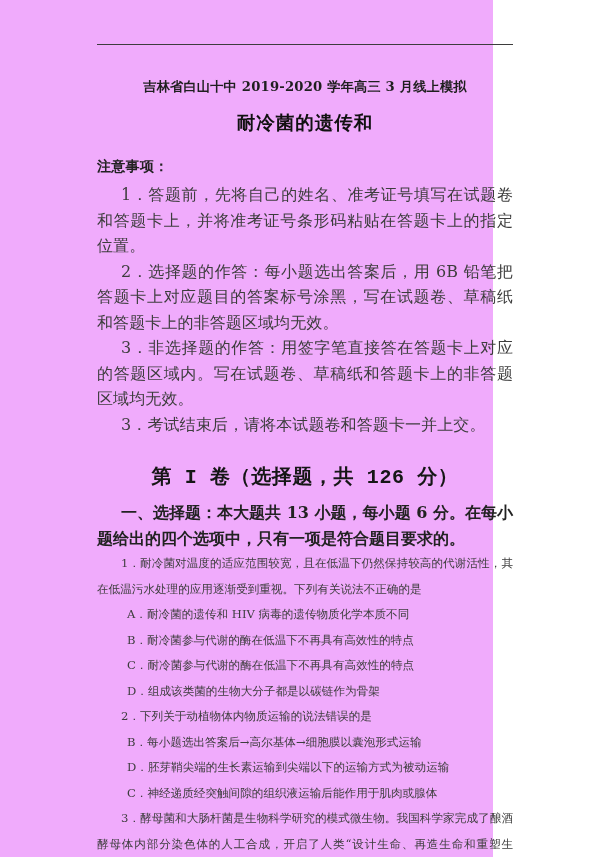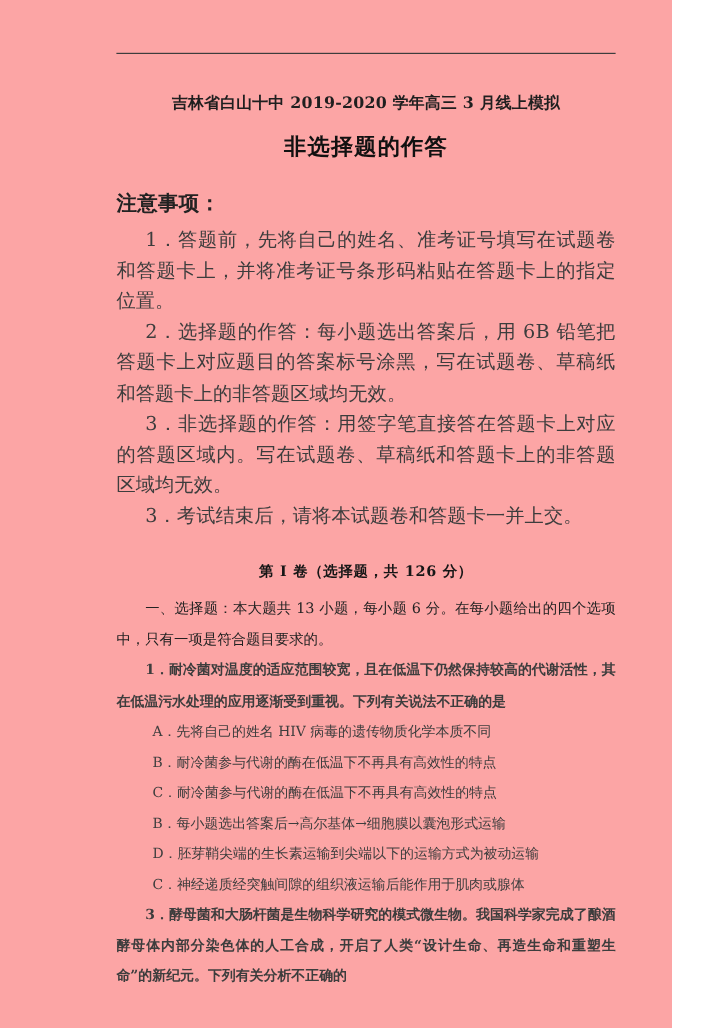--- a/index.html
+++ b/index.html
@@ -12,23 +12,23 @@
     height: 857px;
     position: relative;
     overflow: hidden;
     font-family: "DejaVu Serif", "Liberation Serif", serif;
     color: #3a3a3a;
   }
 
   .page {
     position: absolute;
     left: 0; top: 0;
-    width: 560px;
+    width: 493px;
     height: 857px;
-    background: #fca5a5;
+    background: #f0abfc;
   }
 
   .header-rule {
     position: absolute;
     left: 97px;
     top: 44px;
     width: 416px;
     height: 0;
     border-top: 1.4px solid #3d3d3d;
   }
@@ -56,21 +56,21 @@
     font-size: 18.5px;
     letter-spacing: 1px;
     color: #111111;
     margin: 0 0 22px 0;
     line-height: 1.4;
     font-family: "DejaVu Sans", "Liberation Sans", sans-serif;
   }
 
   .notice-heading {
     font-weight: bold;
-    font-size: 17px;
+    font-size: 14px;
     color: #222222;
     margin: 0 0 6px 0;
     letter-spacing: 0.3px;
   }
 
   .para {
     font-size: 16px;
     line-height: 25.5px;
     margin: 0;
     text-align: justify;
@@ -79,46 +79,46 @@
     letter-spacing: 0.1px;
   }
 
   .para.indent {
     text-indent: 24px;
   }
 
   .section-title {
     text-align: center;
     font-weight: bold;
-    font-size: 12px;
+    font-size: 20px;
     color: #161616;
     margin: 26px 0 10px 0;
     letter-spacing: 0.6px;
+    font-family: Liberation Mono, monospace;
   }
 
   .section-instr {
-    font-weight: normal;
-    font-size: 12px;
+    font-weight: bold;
+    font-size: 16px;
     line-height: 25.5px;
     margin: 0;
     text-indent: 24px;
     color: #222222;
     text-align: justify;
     text-justify: inter-ideograph;
   }
 
   .question {
     font-size: 11.6px;
     line-height: 25.5px;
     margin: 0;
     text-indent: 24px;
     text-align: justify;
     text-justify: inter-ideograph;
     color: #3d3d3d;
-    font-weight: bold;
   }
 
   .option {
     font-size: 11.6px;
     line-height: 25.5px;
     margin: 0;
     padding-left: 30px;
     color: #3d3d3d;
     white-space: nowrap;
   }
@@ -128,42 +128,44 @@
 </head>
 <body>
 
 <div class="page">
 
   <div class="header-rule"></div>
 
   <div class="content">
 
     <div class="title-line1">吉林省白山十中 2019-2020 学年高三  3 月线上模拟</div>
-    <div class="title-line2">非选择题的作答</div>
+    <div class="title-line2">耐冷菌的遗传和</div>
 
     <div class="notice-heading">注意事项：</div>
 
     <p class="para indent">1．答题前，先将自己的姓名、准考证号填写在试题卷和答题卡上，并将准考证号条形码粘贴在答题卡上的指定位置。</p>
     <p class="para indent">2．选择题的作答：每小题选出答案后，用 6B 铅笔把答题卡上对应题目的答案标号涂黑，写在试题卷、草稿纸和答题卡上的非答题区域均无效。</p>
     <p class="para indent">3．非选择题的作答：用签字笔直接答在答题卡上对应的答题区域内。写在试题卷、草稿纸和答题卡上的非答题区域均无效。</p>
     <p class="para indent">3．考试结束后，请将本试题卷和答题卡一并上交。</p>
 
 
     <div class="section-title">第 I 卷（选择题，共 126 分）</div>
 
     <p class="section-instr">一、选择题：本大题共 13 小题，每小题 6 分。在每小题给出的四个选项中，只有一项是符合题目要求的。</p>
 
     <div class="q-block">
       <p class="question">1．耐冷菌对温度的适应范围较宽，且在低温下仍然保持较高的代谢活性，其在低温污水处理的应用逐渐受到重视。下列有关说法不正确的是</p>
-      <p class="option">A．先将自己的姓名 HIV 病毒的遗传物质化学本质不同</p>
+      <p class="option">A．耐冷菌的遗传和 HIV 病毒的遗传物质化学本质不同</p>
       <p class="option">B．耐冷菌参与代谢的酶在低温下不再具有高效性的特点</p>
       <p class="option">C．耐冷菌参与代谢的酶在低温下不再具有高效性的特点</p>
+      <p class="option">D．组成该类菌的生物大分子都是以碳链作为骨架</p>
     </div>
 
     <div class="q-block">
+      <p class="question">2．下列关于动植物体内物质运输的说法错误的是</p>
       <p class="option">B．每小题选出答案后→高尔基体→细胞膜以囊泡形式运输</p>
       <p class="option">D．胚芽鞘尖端的生长素运输到尖端以下的运输方式为被动运输</p>
       <p class="option">C．神经递质经突触间隙的组织液运输后能作用于肌肉或腺体</p>
     </div>
 
     <div class="q-block">
       <p class="question">3．酵母菌和大肠杆菌是生物科学研究的模式微生物。我国科学家完成了酿酒酵母体内部分染色体的人工合成，开启了人类“设计生命、再造生命和重塑生命”的新纪元。下列有关分析不正确的</p>
 
     </div>
 

